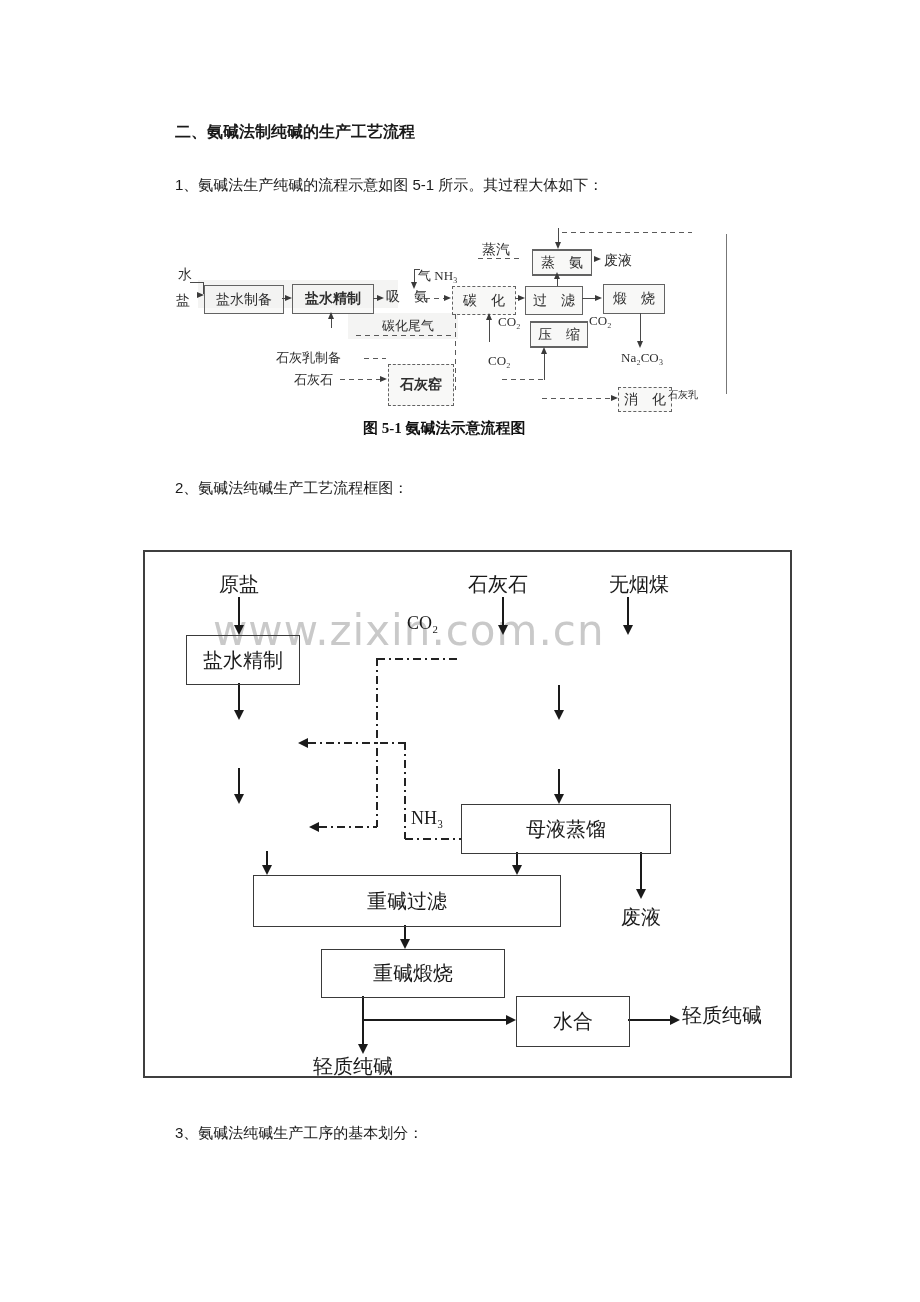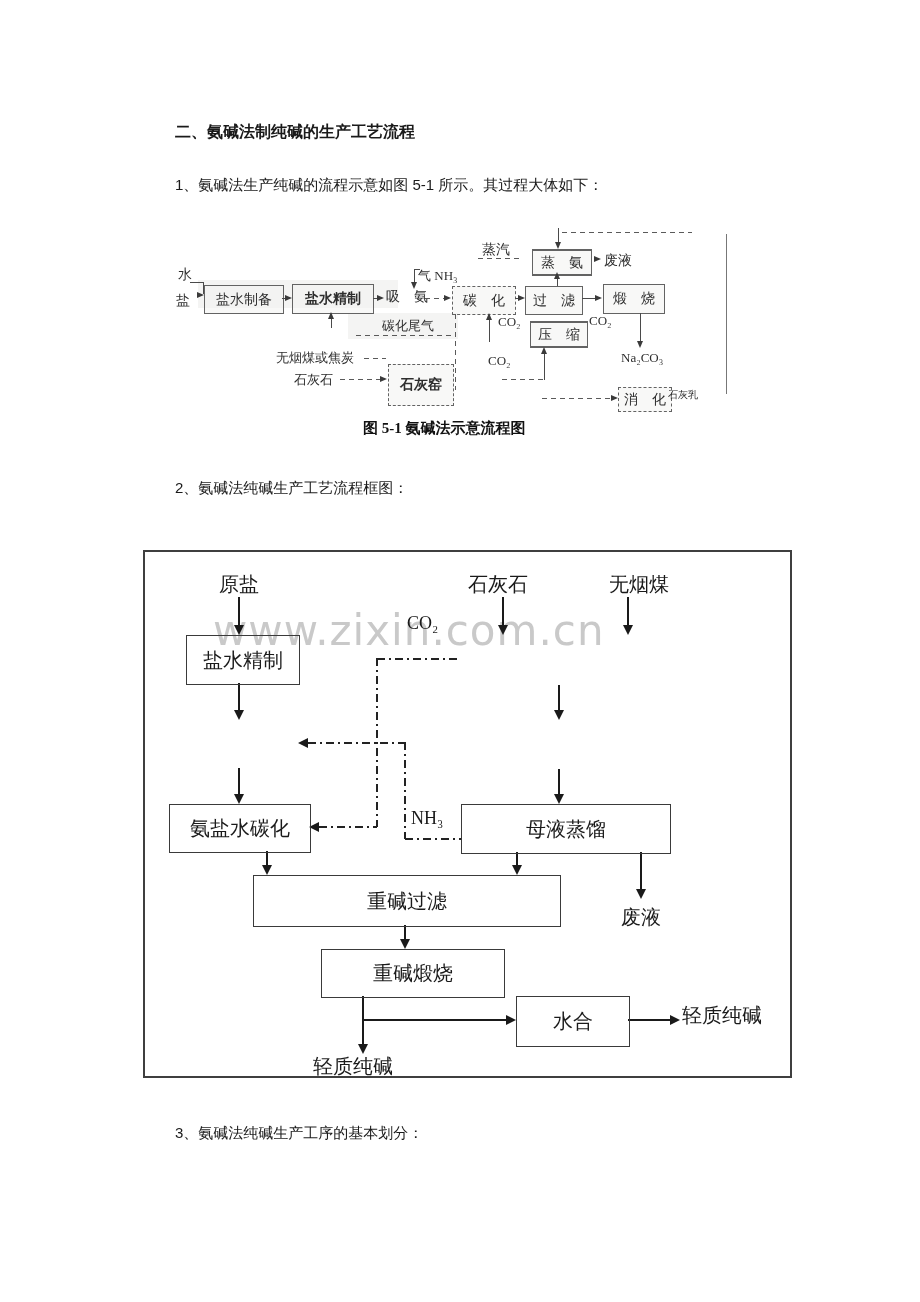--- a/index.html
+++ b/index.html
@@ -119,21 +119,21 @@
   <div class="ssv" style="left:321px;top:90px;height:24px;"></div>
   <div class="sah up" style="left:317.5px;top:85px;"></div>
   <div class="stxt" style="left:330px;top:86px;font-size:13px;">CO₂</div>
   <div class="sbox tb" style="left:362px;top:93px;width:56px;height:23px;">
     <span>压　缩</span>
     </div>
   <div class="stxt" style="left:421px;top:85px;font-size:13px;">CO₂</div>
   <div class="ssv" style="left:472px;top:85px;height:32px;"></div>
   <div class="sah down" style="left:468.5px;top:113px;"></div>
 
-  <div class="stxt" style="left:108px;top:121px;font-size:13px;">无烟煤或焦炭</div>
+  <div class="stxt" style="left:108px;top:121px;font-size:13px;">石灰乳制备</div>
   <div class="sdh" style="left:196px;top:130px;width:22px;"></div>
   <div class="stxt" style="left:126px;top:143px;font-size:13px;">石灰石</div>
   <div class="sdh" style="left:172px;top:151px;width:44px;"></div>
   <div class="sah right" style="left:212px;top:147.5px;"></div>
   <div class="sbox dash" style="left:220px;top:136px;width:64px;height:40px;font-weight:bold;">
     <span>石灰窑</span>
     </div>
   <div class="stxt" style="left:320px;top:125px;font-size:13px;">CO₂</div>
   <div class="sdh" style="left:334px;top:151px;width:42px;"></div>
   <div class="ssv" style="left:376px;top:124px;height:28px;"></div>
@@ -151,23 +151,20 @@
 
 <div id="fig2">
   <div class="watermark" style="left:68px;top:54px;">www.zixin.com.cn</div>
 
   <div class="flabel" style="left:53px;top:19px;width:82px;text-align:center;">原盐</div>
   <div class="flabel" style="left:312px;top:19px;width:82px;text-align:center;">石灰石</div>
   <div class="flabel" style="left:453px;top:19px;width:82px;text-align:center;">无烟煤</div>
 
   <div class="fbox" style="left:41px;top:83px;width:112px;height:48px;">
     <span>盐水精制</span>
-    </div>
-  <div class="fbox" style="left:24px;top:252px;width:140px;height:47px;">
-    <span>氨盐水碳化</span>
     </div>
   <div class="fbox" style="left:316px;top:252px;width:208px;height:48px;">
     <span>母液蒸馏</span>
     </div>
   <div class="fbox" style="left:108px;top:323px;width:306px;height:50px;">
     <span>重碱过滤</span>
     </div>
   <div class="fbox" style="left:176px;top:397px;width:182px;height:47px;">
     <span>重碱煅烧</span>
     </div>

